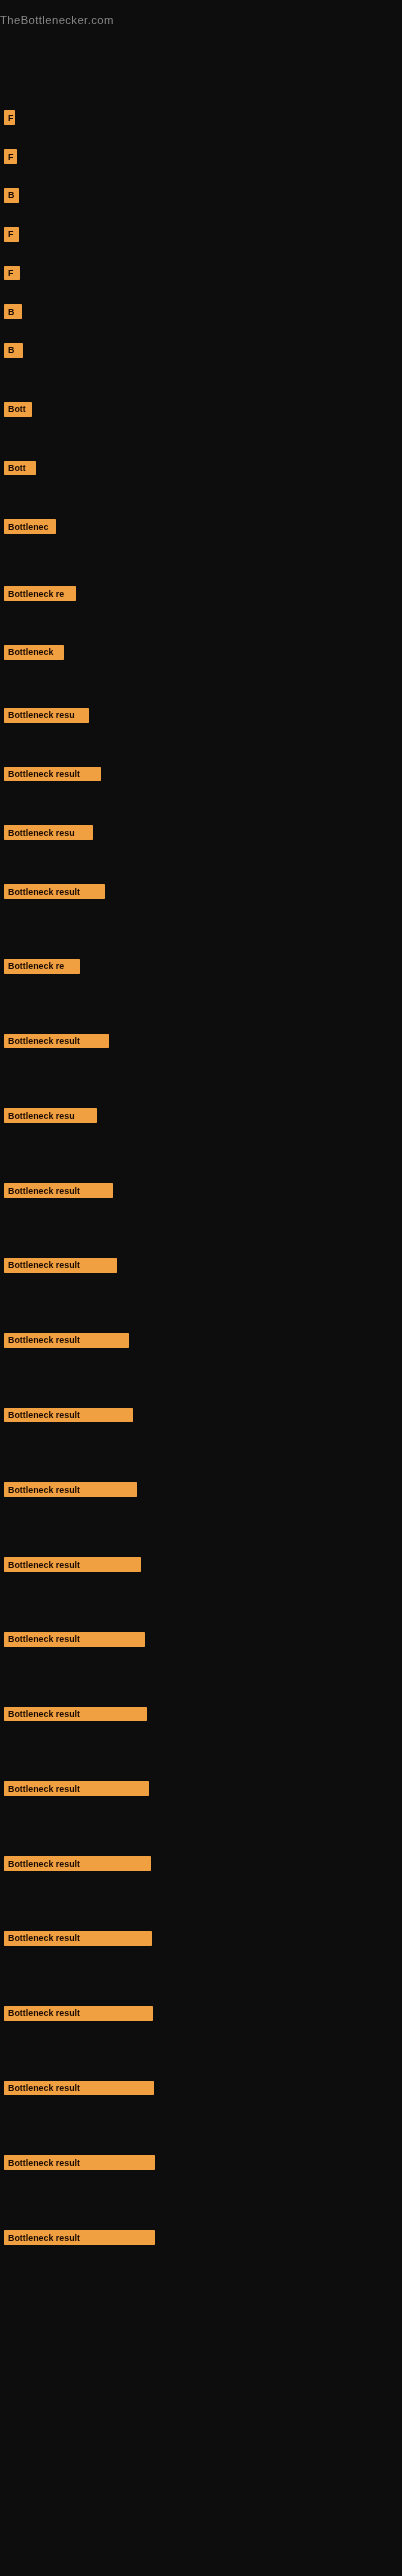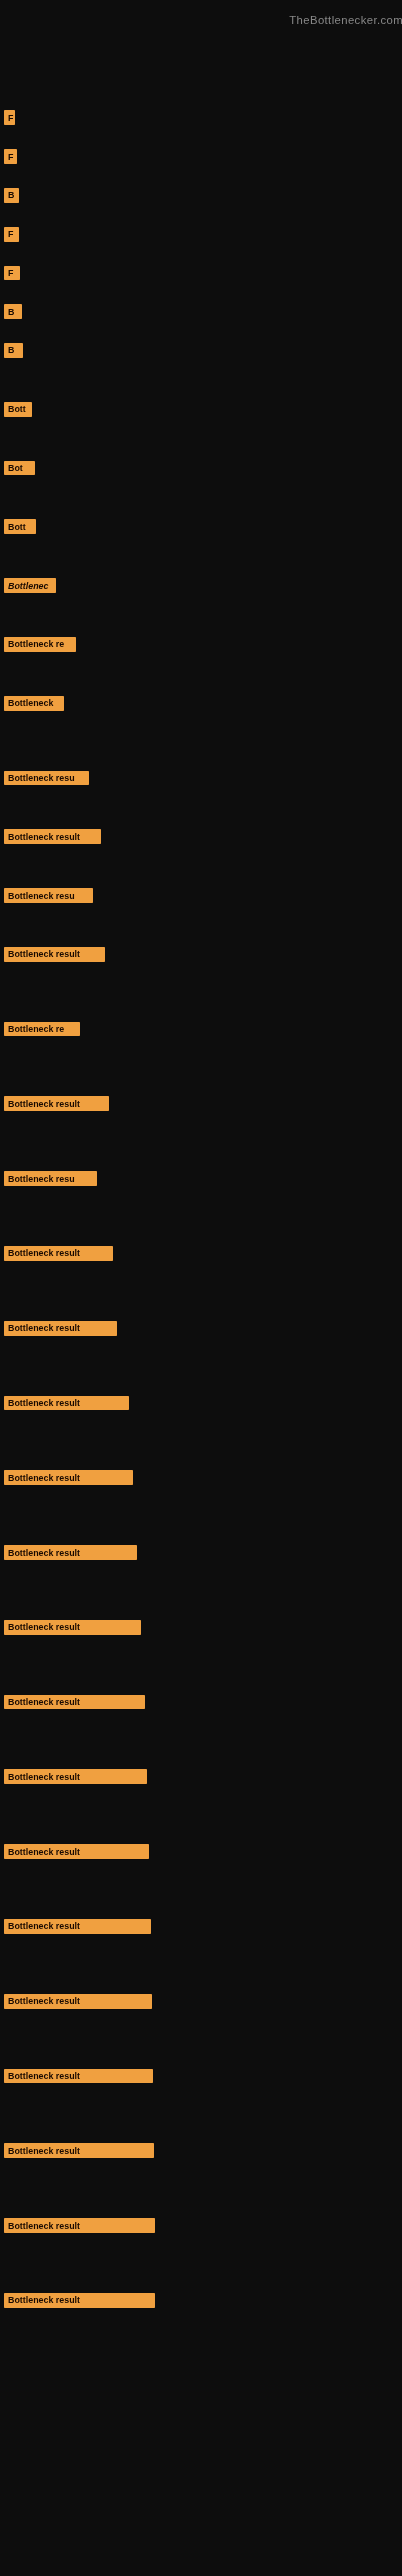--- a/index.html
+++ b/index.html
@@ -14,21 +14,21 @@
       color: #fff;
     }
     .container {
       width: 403px;
       min-height: 2576px;
       background-color: #0d0d0d;
       position: relative;
       padding: 8px 0;
     }
     .site-title {
-      text-align: right;
+      text-align: left;
       color: #888;
       font-size: 11.3px;
       padding: 6.4px 0 12px 0;
       letter-spacing: 0.4px;
     }
     .bar-row {
       display: flex;
       align-items: center;
       margin: 0 0 4.8px 0;
       height: auto;
@@ -71,32 +71,29 @@
       <div class="bar-row" style="margin-bottom: 0px; padding-top: 24px; padding-left: 4px;">
         <span class="bar-label" style="width: 17.7px; overflow: hidden;">B</span>
       </div>
       <div class="bar-row" style="margin-bottom: 0px; padding-top: 24px; padding-left: 4px;">
         <span class="bar-label" style="width: 19.3px; overflow: hidden;">B</span>
       </div>
       <div class="bar-row" style="margin-bottom: 0px; padding-top: 44px; padding-left: 4px;">
         <span class="bar-label" style="width: 28px; overflow: hidden;">Bott</span>
       </div>
       <div class="bar-row" style="margin-bottom: 0px; padding-top: 44px; padding-left: 4px;">
-        <span class="bar-label" style="width: 31px; overflow: hidden;">Bot</span>
-      </div>
-      <div class="bar-row" style="margin-bottom: 0px; padding-top: 44px; padding-left: 4px;">
         <span class="bar-label" style="width: 32px; overflow: hidden;">Bott</span>
       </div>
-      <div class="bar-row" style="margin-bottom: 0px; padding-top: 44px; padding-left: 4px; font-style: italic;">
+      <div class="bar-row" style="margin-bottom: 8px; padding-top: 44px; padding-left: 4px;">
         <span class="bar-label" style="width: 52px; overflow: hidden;">Bottlenec</span>
       </div>
       <div class="bar-row" style="margin-bottom: 0px; padding-top: 44px; padding-left: 4px;">
         <span class="bar-label" style="width: 72px; overflow: hidden;">Bottleneck re</span>
       </div>
-      <div class="bar-row" style="margin-bottom: 16px; padding-top: 44px; padding-left: 4px;">
+      <div class="bar-row" style="margin-bottom: 4px; padding-top: 44px; padding-left: 4px;">
         <span class="bar-label" style="width: 60px; overflow: hidden;">Bottleneck</span>
       </div>
       <div class="bar-row" style="margin-bottom: 0px; padding-top: 44px; padding-left: 4px;">
         <span class="bar-label" style="width: 85px; overflow: hidden;">Bottleneck resu</span>
       </div>
       <div class="bar-row" style="margin-bottom: 0px; padding-top: 44px; padding-left: 4px;">
         <span class="bar-label" style="width: 97px; overflow: hidden;">Bottleneck result</span>
       </div>
       <div class="bar-row" style="margin-bottom: 0px; padding-top: 44px; padding-left: 4px;">
         <span class="bar-label" style="width: 89px; overflow: hidden;">Bottleneck resu</span>

